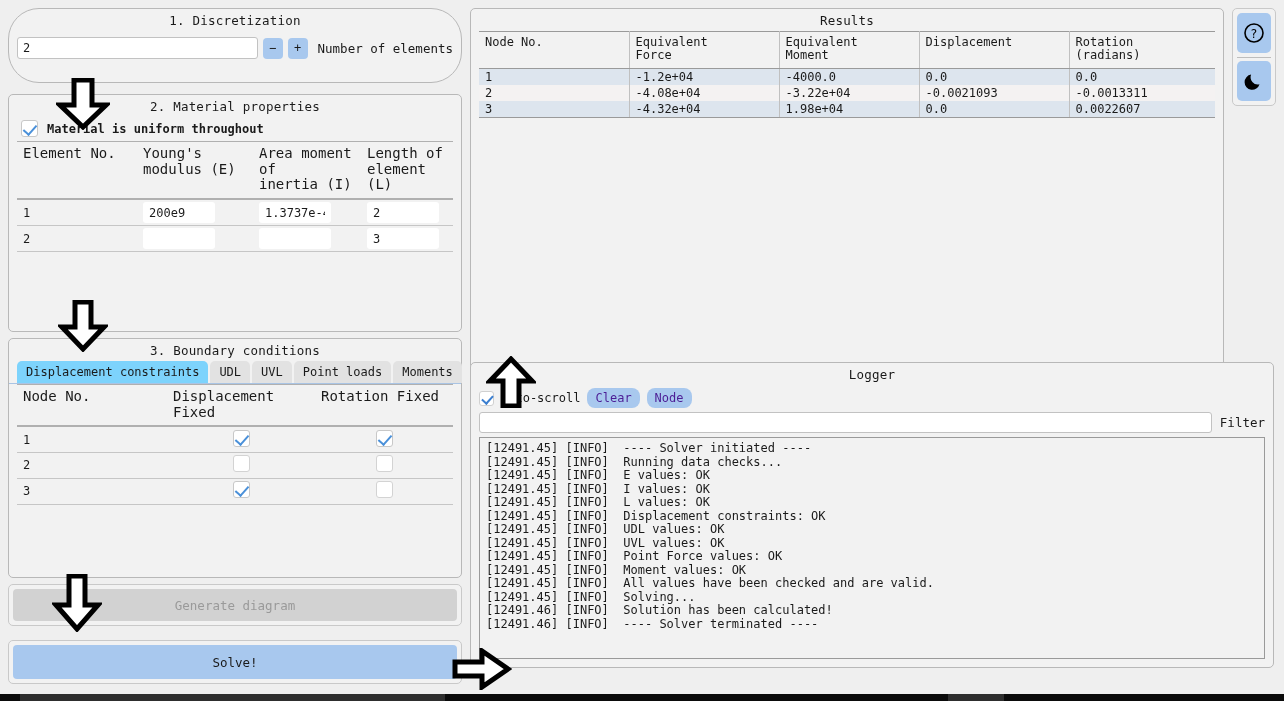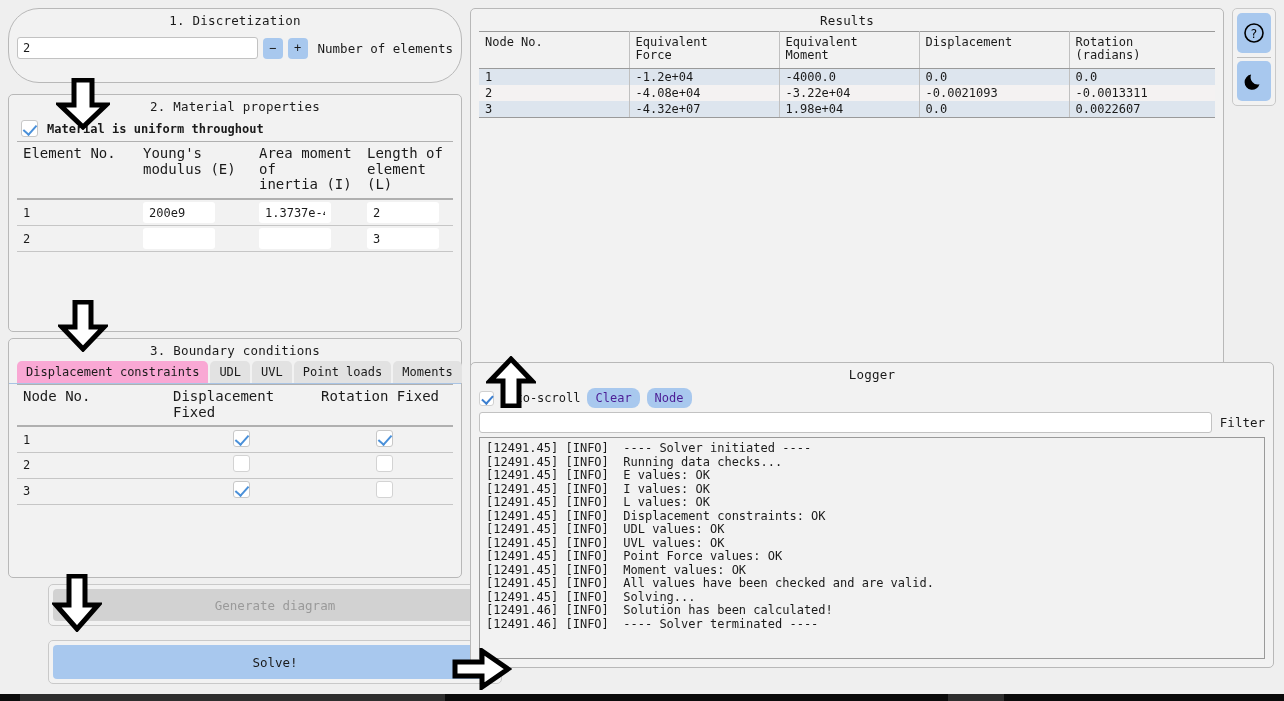--- a/index.html
+++ b/index.html
@@ -72,28 +72,28 @@
   }
   .cell-input.wide { width: 72px; }
   .mat-table-wrap { padding: 0 8px; }
 
   #bcs { left: 8px; top: 338px; width: 454px; height: 240px; }
   .tabs { display: flex; align-items: flex-end; padding: 0 8px; gap: 2px; border-bottom: 1px solid #a9c4e4; }
   .tab {
     padding: 4px 9px 4px; font-size: 12px; background: #e2e2e2; color: #1a1a1a;
     border-radius: 5px 5px 0 0; cursor: pointer; white-space: nowrap;
   }
-  .tab.active { background: #f9a8d4; }
+  .tab.active { background: #7dd3fc; }
   .bc-table-wrap { padding: 0 8px; }
   .center { text-align: center; }
 
   
   .btn-shell {
     position: absolute; left: 8px; border: 1px solid #c9c9c9; border-radius: 5px;
-    background: #f2f2f2; padding: 4px; width: 454px; margin-left: 40px;
+    background: #f2f2f2; padding: 4px; width: 454px;
   }
   #gen-shell { top: 584px; height: 42px; }
   #solve-shell { top: 640px; height: 44px; }
   .big-btn {
     width: 100%; height: 100%; border: none; border-radius: 4px;
     font-family: inherit; font-size: 12.5px; cursor: pointer; color: #1a1a1a;
   }
   #gen-btn { background: #d2d2d2; color: #9a9a9a; cursor: default; }
   #solve-btn { background: #a8c8ee; }
 
@@ -299,21 +299,21 @@
           </tr>
           <tr class="r-even">
             <td>2</td>
             <td>-4.08e+04</td>
             <td>-3.22e+04</td>
             <td>-0.0021093</td>
             <td>-0.0013311</td>
           </tr>
           <tr class="r-odd">
             <td>3</td>
-            <td>-4.32e+07</td>
+            <td>-4.32e+04</td>
             <td>1.98e+04</td>
             <td>0.0</td>
             <td>0.0022607</td>
           </tr>
         </tbody>
       </table>
     </div>
   </div>
 
   <div class="group" id="logger">

